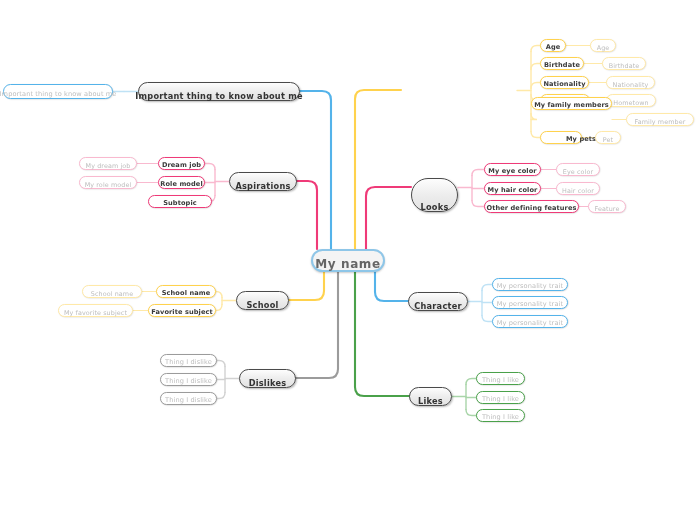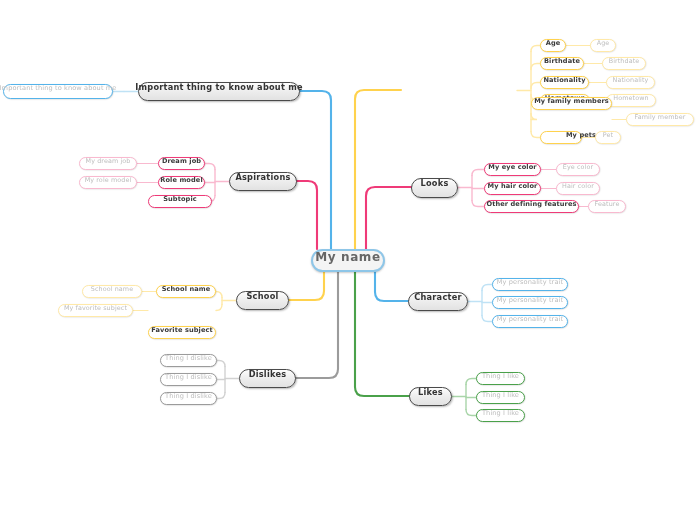--- a/index.html
+++ b/index.html
@@ -10,21 +10,21 @@
     overflow:hidden;
     position:relative;
   }
   #canvas{position:absolute;left:0;top:0;width:696px;height:520px;}
   #svg-layer{position:absolute;left:0;top:0;width:696px;height:520px;pointer-events:none;}
 
   
   .node{
     position:absolute;
     box-sizing:border-box;
-    display:flex;align-items:flex-start;justify-content:center;
+    display:flex;align-items:flex-end;justify-content:center;
     white-space:nowrap;
     border-radius:999px;
     text-align:center;
     line-height:1;
   }
 
   
   .node.root{
     background:#f4f4f4;
     border:2px solid #8ec6e8;
@@ -164,21 +164,21 @@
     </div>
     <div class="node lvl1" style="left: 236px; top: 291px; width: 53px; height: 19px;">
       <span>School</span>
     </div>
     <div class="node lvl2" style="left: 156px; top: 285px; width: 60px; height: 13px; border-color: rgb(255, 210, 77);">
       <span>School name</span>
     </div>
     <div class="node lvl3" style="left: 82px; top: 285px; width: 60px; height: 13px; border-color: rgb(255, 233, 168);">
       <span>School name</span>
     </div>
-    <div class="node lvl2" style="left: 148px; top: 304px; width: 68px; height: 13px; border-color: rgb(255, 210, 77); margin-top: 22px;">
+    <div class="node lvl2" style="left: 148px; top: 304px; width: 68px; height: 13px; border-color: rgb(255, 210, 77);">
       <span>Favorite subject</span>
     </div>
     <div class="node lvl3" style="left: 58px; top: 304px; width: 75px; height: 13px; border-color: rgb(255, 233, 168);">
       <span>My favorite subject</span>
     </div>
     <div class="node lvl1" style="left: 239px; top: 369px; width: 57px; height: 19px;">
       <span>Dislikes</span>
     </div>
     <div class="node lvl2 faded" style="left: 160px; top: 354px; width: 57px; height: 13px; border-color: rgb(155, 155, 155);">
       <span>Thing I dislike</span>
@@ -218,21 +218,21 @@
     </div>
     <div class="node lvl3" style="left: 626px; top: 113px; width: 68px; height: 13px; border-color: rgb(255, 233, 168);">
       <span>Family member</span>
     </div>
     <div class="node lvl2" style="left: 540px; top: 131px; width: 39px; height: 13px; border-color: rgb(255, 210, 77); padding-left: 40px;">
       <span>My pets</span>
     </div>
     <div class="node lvl3" style="left: 595px; top: 131px; width: 26px; height: 13px; border-color: rgb(255, 233, 168);">
       <span>Pet</span>
     </div>
-    <div class="node lvl1" style="left: 411px; top: 178px; width: 47px; height: 20px;">
+    <div class="node lvl1" style="left: 411px; top: 178px; width: 47px; height: 34px;">
       <span>Looks</span>
     </div>
     <div class="node lvl2" style="left: 484px; top: 163px; width: 57px; height: 13px; border-color: rgb(239, 58, 120);">
       <span>My eye color</span>
     </div>
     <div class="node lvl3" style="left: 556px; top: 163px; width: 44px; height: 13px; border-color: rgb(249, 185, 207);">
       <span>Eye color</span>
     </div>
     <div class="node lvl2" style="left: 484px; top: 182px; width: 57px; height: 13px; border-color: rgb(239, 58, 120);">
       <span>My hair color</span>

